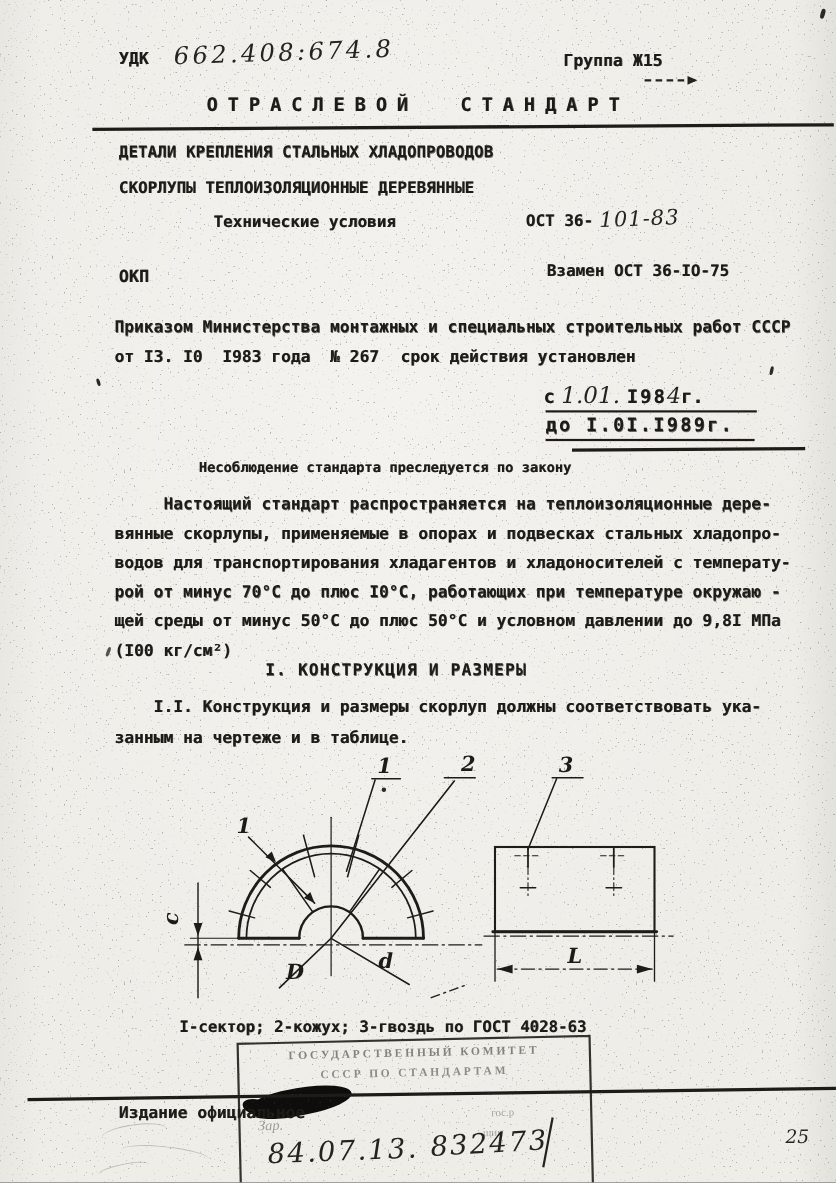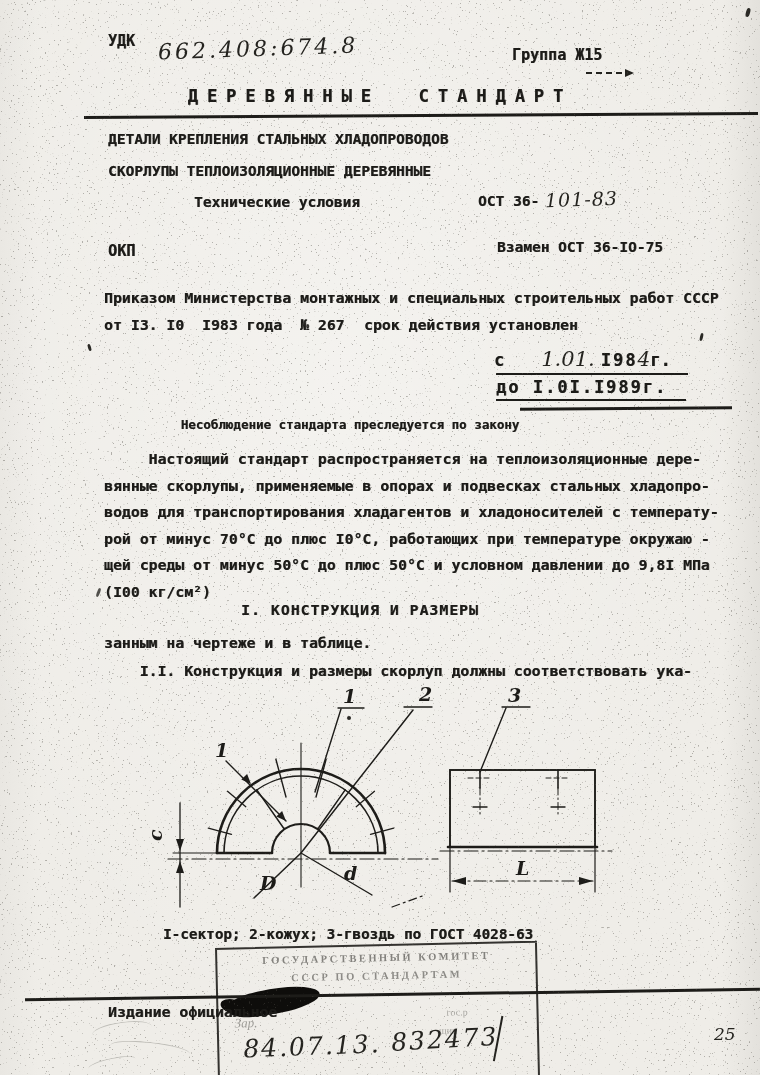--- a/index.html
+++ b/index.html
@@ -40,46 +40,46 @@
   .group-mark:after{content:"";position:absolute;right:-2px;top:-5px;
               border-left:9px solid #23221e;border-top:4px solid transparent;
               border-bottom:4px solid transparent;}
   .stroke-mark{position:absolute;background:#23221e;}
 </style>
 </head>
 <body>
 
 <div class="page">
 
-  <div class="t" style="left:108px;top:32px;font-size:15px;">УДК</div>
+  <div class="t" style="left:108px;top:44px;font-size:15px;">УДК</div>
   <div class="hand" style="position:absolute;left:158px;top:36px;font-size:22px;
        letter-spacing:3px;transform:rotate(-2deg);">662.408:674.8</div>
   <div class="t" style="left:512px;top:46px;font-size:15px;">Группа Ж15</div>
   <div class="group-mark"></div>
 
   <div class="t" style="left:0;top:86px;width:760px;text-align:center;font-size:17px;
-       letter-spacing:9px;">ДЕРЕВЯННЫЕ  СТАНДАРТ</div>
+       letter-spacing:9px;">ОТРАСЛЕВОЙ  СТАНДАРТ</div>
   <div class="rule" style="left:84px;top:114px;width:674px;height:3.4px;
        transform:rotate(-0.35deg);"></div>
 
   <div class="t" style="left:108px;top:163px;font-size:14.5px;">СКОРЛУПЫ ТЕПЛОИЗОЛЯЦИОННЫЕ ДЕРЕВЯННЫЕ</div>
   <div class="t" style="left:108px;top:131px;font-size:14.5px;">ДЕТАЛИ КРЕПЛЕНИЯ СТАЛЬНЫХ ХЛАДОПРОВОДОВ</div>
   <div class="t" style="left:194px;top:194px;font-size:14.5px;">Технические условия</div>
   <div class="t" style="left:478px;top:193px;font-size:14.5px;">ОСТ 36-</div>
   <div class="hand" style="position:absolute;left:545px;top:188px;font-size:19px;
        letter-spacing:1px;transform:rotate(-2deg);">101-83</div>
   <div class="t" style="left:108px;top:242px;">ОКП</div>
   <div class="t" style="left:497px;top:239px;font-size:14.5px;">Взамен ОСТ 36-IO-75</div>
 
   <div class="t" style="left:104px;top:289px;font-size:14.8px;">Приказом Министерства монтажных и специальных строительных работ СССР</div>
   <div class="t" style="left:104px;top:316px;font-size:14.8px;">от I3. I0  I983 года  № 267</div>
   <div class="t" style="left:364px;top:316px;font-size:14.8px;">срок действия установлен</div>
 
   <div style="position:absolute;left:494px;top:347px;">
-    <span class="tl" style="font-size:17px;">с</span><span class="hand" style="font-size:21px;padding:0 6px;margin-left:31px;">1.01.</span><span class="tl" style="font-size:17px;letter-spacing:2px;">I98</span><span class="hand" style="font-size:20px;">4</span><span class="tl" style="font-size:17px;">г.</span>
+    <span class="tl" style="font-size:17px;">с</span><span class="hand" style="font-size:21px;padding:0 6px;">1.01.</span><span class="tl" style="font-size:17px;letter-spacing:2px;">I98</span><span class="hand" style="font-size:20px;">4</span><span class="tl" style="font-size:17px;">г.</span>
   </div>
   <div class="rule" style="left:496px;top:373px;width:192px;height:2.2px;"></div>
   <div class="t" style="left:496px;top:377px;font-size:17px;letter-spacing:2px;">до I.0I.I989г.</div>
   <div class="rule" style="left:496px;top:399px;width:190px;height:2.2px;"></div>
   <div class="rule" style="left:520px;top:407px;width:212px;height:2.6px;
        transform:rotate(-0.4deg);"></div>
 
   <div class="t sm" style="left:0;top:417px;width:700px;text-align:center;">Несоблюдение стандарта преследуется по закону</div>
 
   <div style="position:absolute;left:104px;top:446px;">
@@ -87,22 +87,22 @@
     <div class="tl">вянные скорлупы, применяемые в опорах и подвесках стальных хладопро-</div>
     <div class="tl">водов для транспортирования хладагентов и хладоносителей с температу-</div>
     <div class="tl">рой от минус 70°С до плюс I0°С, работающих при температуре окружаю -</div>
     <div class="tl">щей среды от минус 50°С до плюс 50°С и условном давлении до 9,8I МПа</div>
     <div class="tl">(I00 кг/см²)</div>
   </div>
 
   <div class="t" style="left:0;top:601px;width:720px;text-align:center;font-size:14.8px;
        letter-spacing:1px;">I. КОНСТРУКЦИЯ И РАЗМЕРЫ</div>
   <div style="position:absolute;left:104px;top:629px;">
+    <div class="tl" style="line-height:28px;">    I.I. Конструкция и размеры скорлуп должны соответствовать ука-</div>
     <div class="tl" style="line-height:28px;">занным на чертеже и в таблице.</div>
-    <div class="tl" style="line-height:28px;">    I.I. Конструкция и размеры скорлуп должны соответствовать ука-</div>
   </div>
 
   <svg class="figure" width="540" height="237" viewBox="0 0 540 237">
 
     <g>
       <path d="M77 168 A 84 84 0 0 1 245 168" stroke-width="2.6"></path>
       <path d="M84 168 A 77 77 0 0 1 238 168" stroke-width="1.6"></path>
       <path d="M132 168 A 29 29 0 0 1 190 168" stroke-width="2.2"></path>
       <line x1="77" y1="168" x2="132" y2="168" stroke-width="2.6"></line>
       <line x1="190" y1="168" x2="245" y2="168" stroke-width="2.6"></line>

